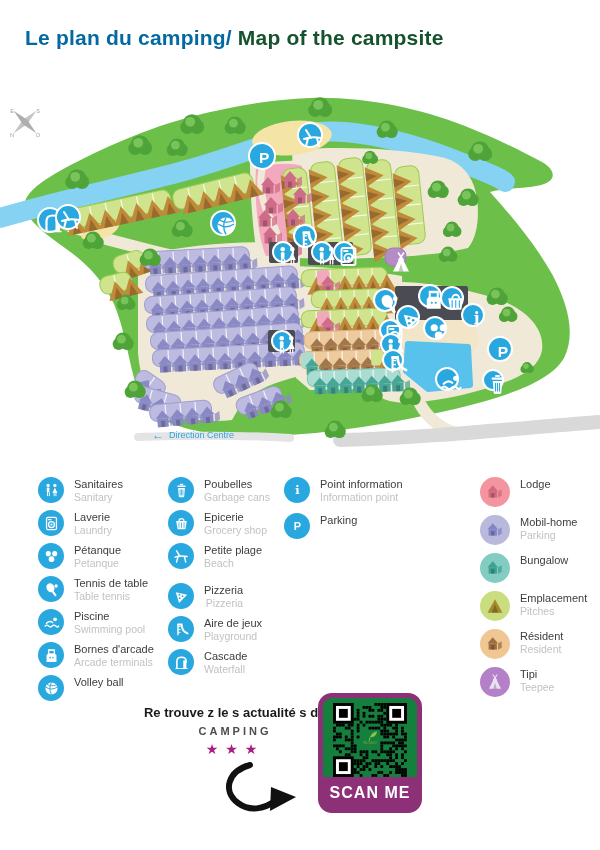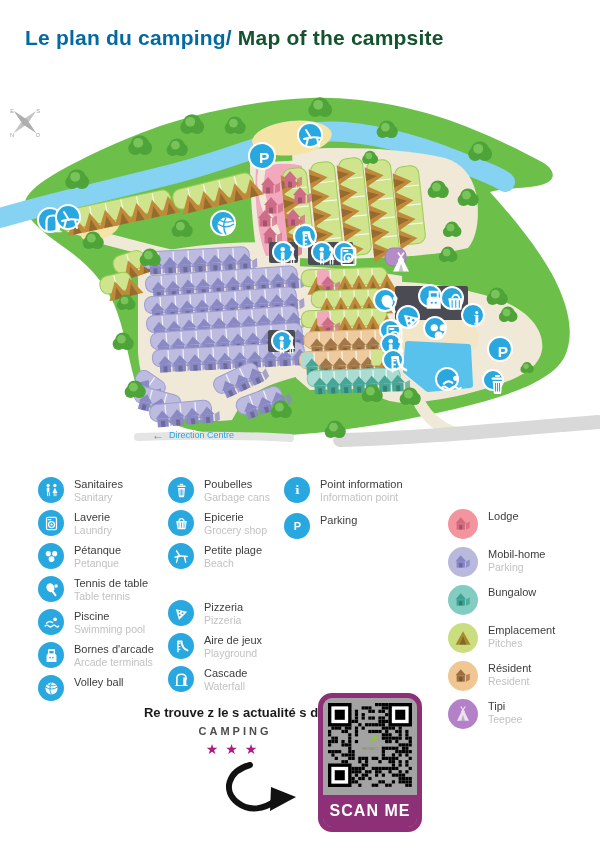--- a/index.html
+++ b/index.html
@@ -8,41 +8,41 @@
   
   #title{position:absolute;left:25px;top:26px;font-size:21px;font-weight:bold;letter-spacing:.2px;}
   #title .fr{color:#0369a1;}
   #title .en{color:#14532d;}
   
   #map{position:absolute;left:0;top:88px;width:600px;height:372px;}
   #direction{position:absolute;left:152px;top:430px;font-size:9px;color:#2ba7de;display:flex;gap:5px;align-items:center;}
   #direction .arr{font-size:12px;line-height:9px;}
   
   .leg-col{position:absolute;top:477px;display:flex;flex-direction:column;}
-  #leg-col0{left:38px;}  #leg-col1{left:168px;}  #leg-col2{left:284px;} #leg-col3{left:448px;margin-top:32px;}
+  #leg-col0{left:38px;}  #leg-col1{left:168px;}  #leg-col2{left:284px;} #leg-col3{left:480px;}
   .leg-item{display:flex;align-items:flex-start;gap:10px;}
   #leg-col0 .leg-item{margin-bottom:6px;} #leg-col1 .leg-item{margin-bottom:6px;}
   #leg-col2 .leg-item{margin-bottom:9px;} #leg-col3 .leg-item{margin-bottom:8px;}
   .leg-ic{width:26px;height:26px;border-radius:50%;background:#29a8e0;flex:0 0 auto;
           display:flex;align-items:center;justify-content:center;}
   #leg-col3 .leg-ic{width:30px;height:30px;}
   .leg-ic svg{width:17px;height:17px;}
   #leg-col3 .leg-ic svg{width:18px;height:18px;}
   .leg-tx{padding-top:1px;}
   .leg-fr{font-size:11px;color:#3d3d3d;line-height:13px;}
   .leg-en{font-size:10.5px;color:#c2c2c2;line-height:13px;}
   
   #promo{position:absolute;left:110px;top:705px;width:250px;text-align:center;}
   #promo-head{font-size:13px;font-weight:bold;color:#1a1a1a;}
   #brand{margin-top:4px;font-size:11px;font-weight:bold;letter-spacing:3px;color:#4d4d4d;line-height:14px;}
   #stars{margin-top:3px;font-size:14px;color:#ab1d85;letter-spacing:7px;}
   #arrow-svg{position:absolute;left:208px;top:760px;}
   
-  #qr-panel{position:absolute;left:318px;top:693px;width:104px;height:139px;box-sizing:border-box;
-            border:5px solid #8d3078;border-radius:14px;background:#a3a3a3;display:flex;
+  #qr-panel{position:absolute;left:318px;top:693px;width:104px;height:120px;box-sizing:border-box;
+            border:5px solid #8d3078;border-radius:14px;background:#15803d;display:flex;
             flex-direction:column;align-items:center;justify-content:flex-start;overflow:hidden;}
   #qr-svg{margin-top:5px;}
   #scanme{margin-top:auto;width:100%;height:32px;background:#8d3078;color:#fff;
           font-size:16px;font-weight:bold;letter-spacing:1px;text-align:center;line-height:31px;}
 </style>
 </head>
 <body>
 
 <div id="page">
 
@@ -918,21 +918,21 @@
         <div class="leg-ic">
           <svg viewBox="0 0 24 24" style="color: rgb(255, 255, 255);">
             <use href="#sym-beachchair"></use>
           </svg>
         </div>
         <div class="leg-tx">
           <div class="leg-fr">Petite plage</div>
           <div class="leg-en">Beach</div>
         </div>
       </div>
-      <div class="leg-item" style="margin-top: 24px;">
+      <div class="leg-item" style="margin-top: 7px; text-align: right;">
         <div class="leg-ic">
           <svg viewBox="0 0 24 24" style="color: rgb(255, 255, 255);">
             <use href="#sym-pizza"></use>
           </svg>
         </div>
         <div class="leg-tx">
           <div class="leg-fr">Pizzeria</div>
           <div class="leg-en">Pizzeria</div>
         </div>
       </div>

